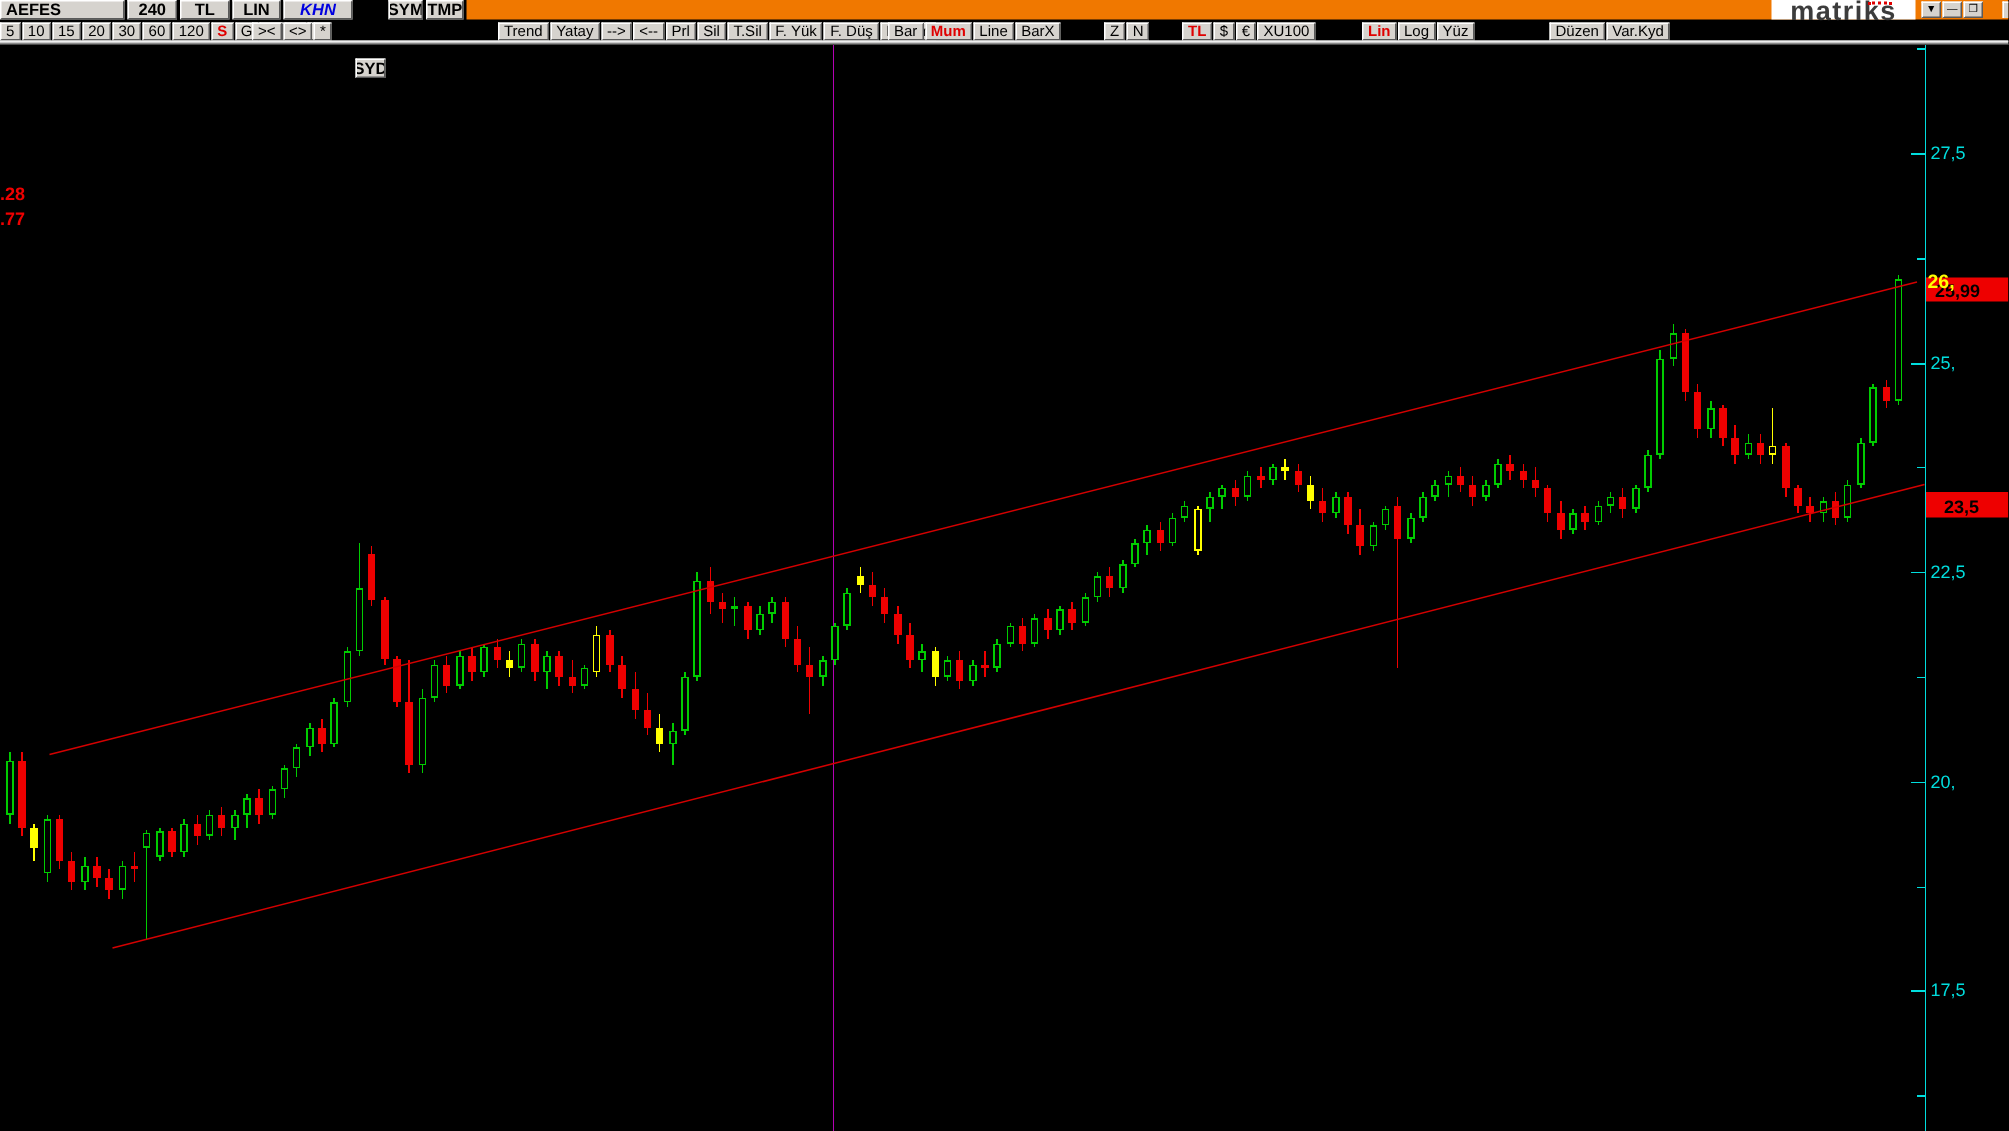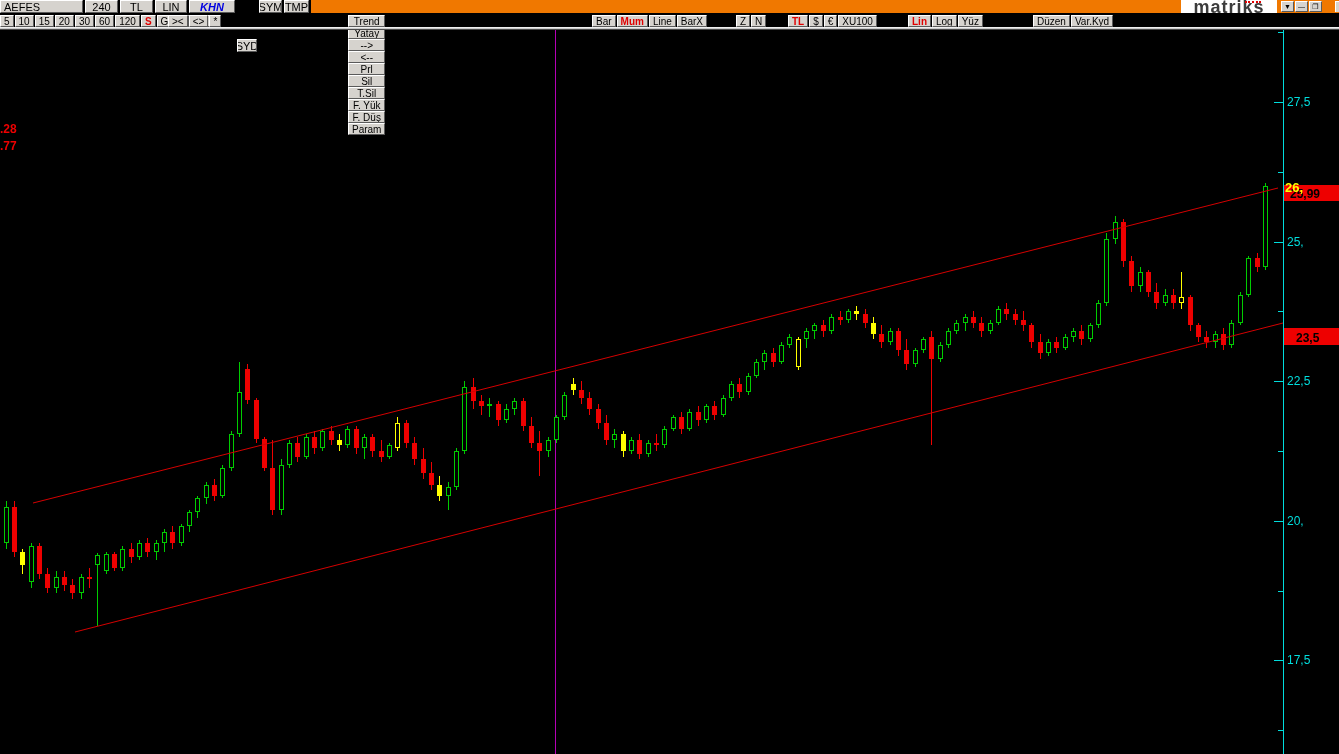--- a/index.html
+++ b/index.html
@@ -18,21 +18,21 @@
   .divider { position:absolute; top:27px; left:0; width:1339px; height:3px;
              background:#c9c9c9; border-top:1px solid #efefef;
              border-bottom:1px solid #4a4a4a; z-index:5; }
 
   .tbtn {
     display:inline-flex; align-items:center; justify-content:center;
     height:13px; padding:0 3px; margin-right:2px;
     background:#d6d3ce; color:#000;
     border-top:1px solid #ffffff; border-left:1px solid #ffffff;
     border-right:1px solid #5a5a5a; border-bottom:1px solid #5a5a5a;
-    font-size:11px; font-weight:normal; white-space:nowrap; cursor:default;
+    font-size:11px; font-weight:bold; white-space:nowrap; cursor:default;
     overflow:hidden;
   }
   .tb2 .tbtn { height:12px; font-size:10px; font-weight:normal; margin-right:1px; padding:0 3px; }
   .tbtn.red  { color:#e00000; font-weight:bold; }
   .tbtn.blue { color:#0000e0; font-weight:bold; }
   .tbtn.left { justify-content:flex-start; }
 
   .group { position:absolute; top:1px; display:flex; }
 
   .fill { flex:1; height:13px; background:#f07800; display:flex;
@@ -732,21 +732,21 @@
         <span class="tbtn">G</span>
         <span class="tbtn">H</span>
         <span class="tbtn">A</span>
         <span class="tbtn">Y</span>
       </span>
       <span class="group" style="left: 168px;">
         <span class="tbtn">&gt;&lt;</span>
         <span class="tbtn">&lt;&gt;</span>
         <span class="tbtn">*</span>
       </span>
-      <span class="group" style="left: 348px; flex-direction: column;">
+      <span class="group" style="left: 332px;">
         <span class="tbtn">Trend</span>
         <span class="tbtn">Yatay</span>
         <span class="tbtn">--&gt;</span>
         <span class="tbtn">&lt;--</span>
         <span class="tbtn">Prl</span>
         <span class="tbtn">Sil</span>
         <span class="tbtn">T.Sil</span>
         <span class="tbtn">F. Yük</span>
         <span class="tbtn">F. Düş</span>
         <span class="tbtn">Param</span>

